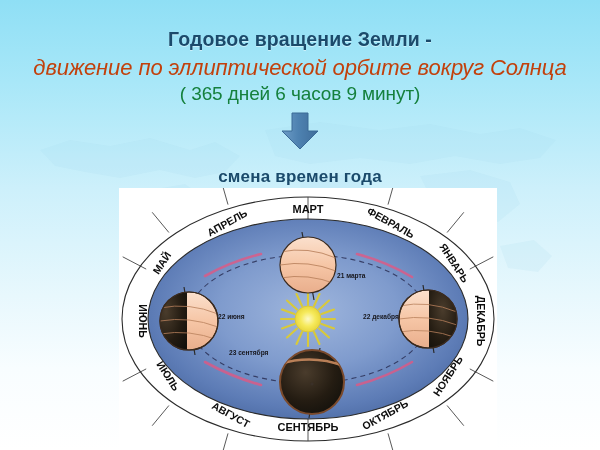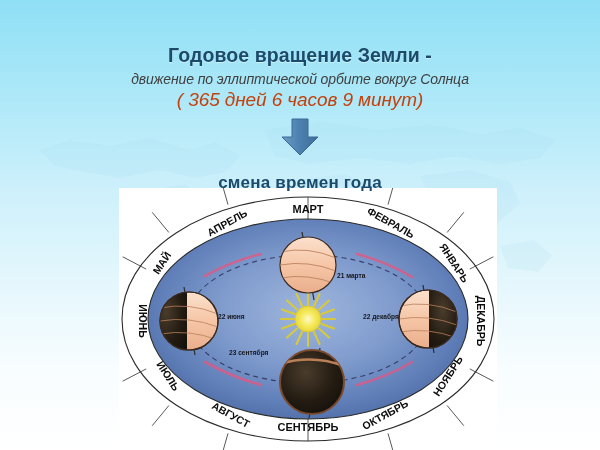--- a/index.html
+++ b/index.html
@@ -7,32 +7,32 @@
     width:600px;height:450px;overflow:hidden;
     font-family:"Liberation Sans",sans-serif;
     position:relative;
     background:linear-gradient(to bottom,#8fdff5 0%,#a8e7f8 18%,#cdf0fb 42%,#e8f8fd 66%,#f8fdff 82%,#ffffff 100%);
   }
 
   
   #worldmap{position:absolute;left:0;top:0;width:600px;height:450px;opacity:.20;}
 
   
-  #heading{position:absolute;left:0;top:16px;width:600px;text-align:center;z-index:5;}
+  #heading{position:absolute;left:0;top:0;width:600px;text-align:center;z-index:5;}
   .ttl1{
     font-size:19.5px;font-weight:bold;color:#1b4a6b;
     letter-spacing:.1px;margin-top:29px;line-height:1.12;
     text-shadow:0 1px 0 rgba(255,255,255,.45);
   }
   .ttl2{
-    font-size:14px;font-style:italic;color:#404040;
+    font-size:22px;font-style:italic;color:#c2410c;
     line-height:1.30;margin-top:3px;letter-spacing:-.1px;
   }
   .ttl3{
-    font-size:19px;font-style:italic;color:#c2410c;
+    font-size:19px;color:#15803d;
     line-height:1.30;letter-spacing:-.1px;
   }
   .ttl4{
     font-size:17px;font-weight:bold;color:#1b4a6b;
     margin-top:16px;letter-spacing:.2px;
   }
   #arrow-wrap{height:40px;margin-top:4px;display:flex;align-items:center;justify-content:center;}
 
   
   #panel{

